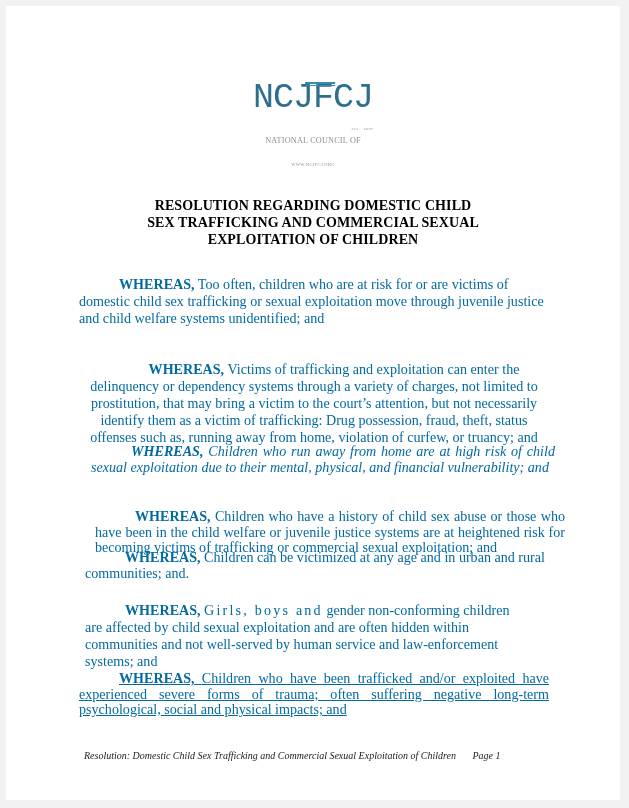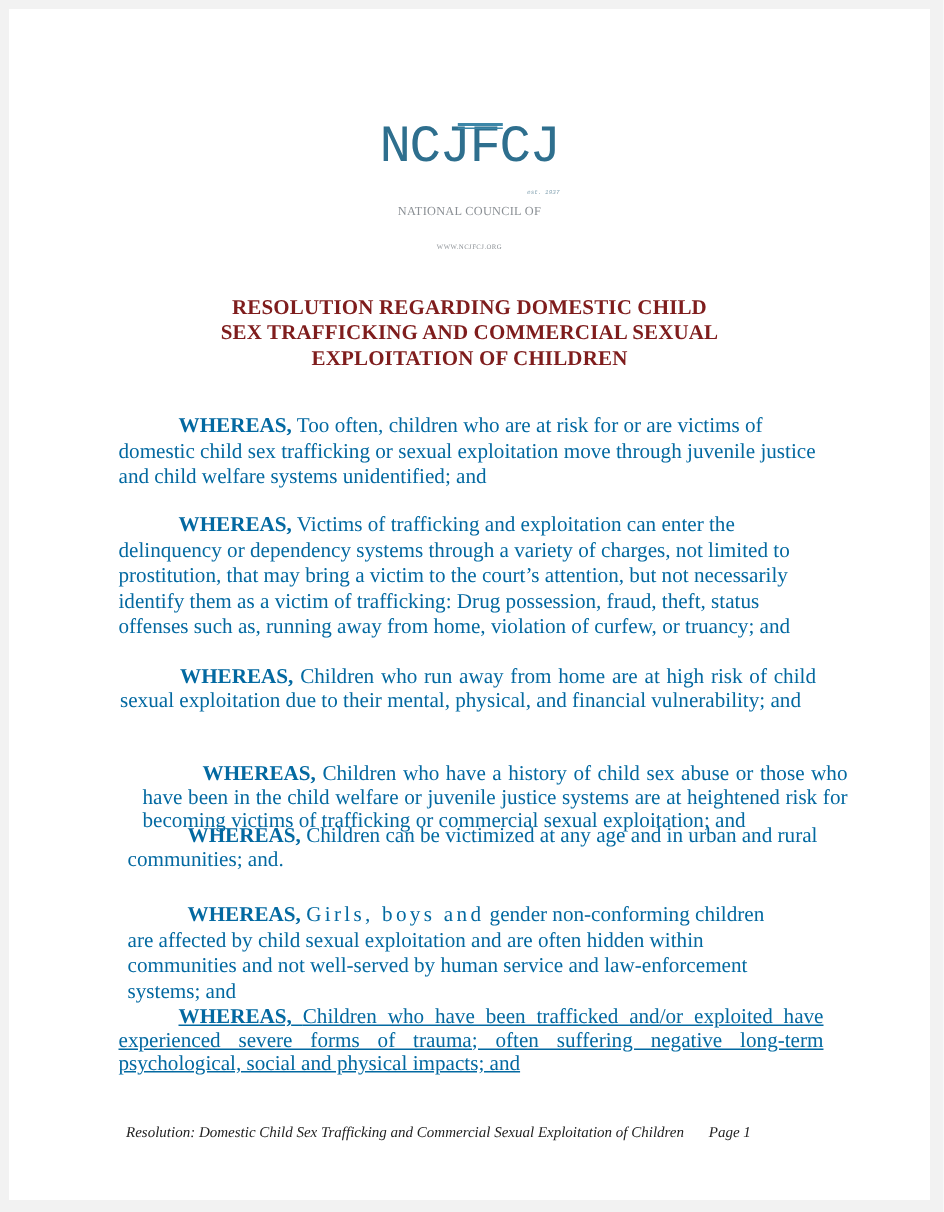--- a/index.html
+++ b/index.html
@@ -66,33 +66,33 @@
     }
     
     .title {
       position: absolute;
       left: 0; right: 0; top: 191px;
       text-align: center;
       font-weight: bold;
       font-size: 14px;
       line-height: 17px;
       letter-spacing: 0.1px;
-      color: #7f1d1d;
+      color: #000000;
     }
     
     .para {
       position: absolute;
       font-size: 14.1px;
       line-height: 17px;
       color: #0369a1;
     }
     .para .kw { font-weight: bold; }
     .p1 { left: 73px; width: 470px; top: 270px; text-indent: 40px; }
-    .p2 { left: 73px; width: 470px; top: 336px; text-indent: 40px; }
-    .p3 { left: 74px; width: 464px; top: 438px; text-indent: 40px; text-align: justify; line-height: 15.5px; }
+    .p2 { left: 73px; width: 470px; top: 355px; text-indent: 40px; text-align: center; }
+    .p3 { left: 85px; width: 464px; top: 438px; text-indent: 40px; text-align: justify; line-height: 15.5px; font-style: italic; }
     .p4 { left: 73px; width: 470px; top: 487px; text-indent: 40px; text-align: justify; line-height: 15.5px; }
     .p5 { left: 79px; width: 464px; top: 544px; text-indent: 40px; line-height: 15.5px; }
     .p6 { left: 79px; width: 440px; top: 596px; text-indent: 40px; line-height: 17px; }
     .p6 .spaced { letter-spacing: 2.2px; }
     .p7 { left: 73px; width: 470px; top: 665px; text-indent: 40px; text-align: justify; line-height: 15.5px; text-decoration: underline; }
     
     .footer {
       position: absolute;
       left: 78px; top: 744px;
       font-size: 10px;

